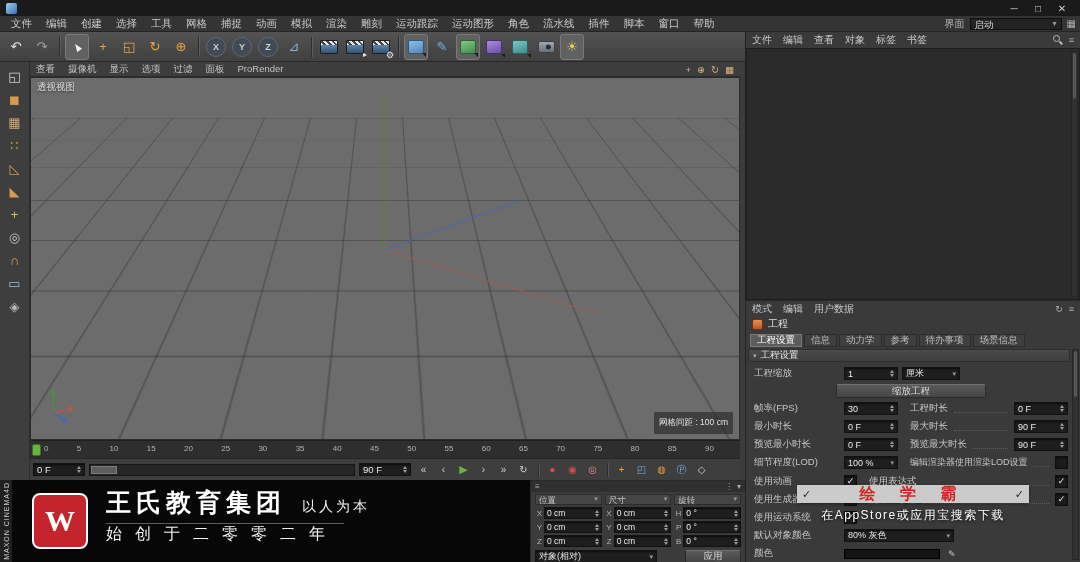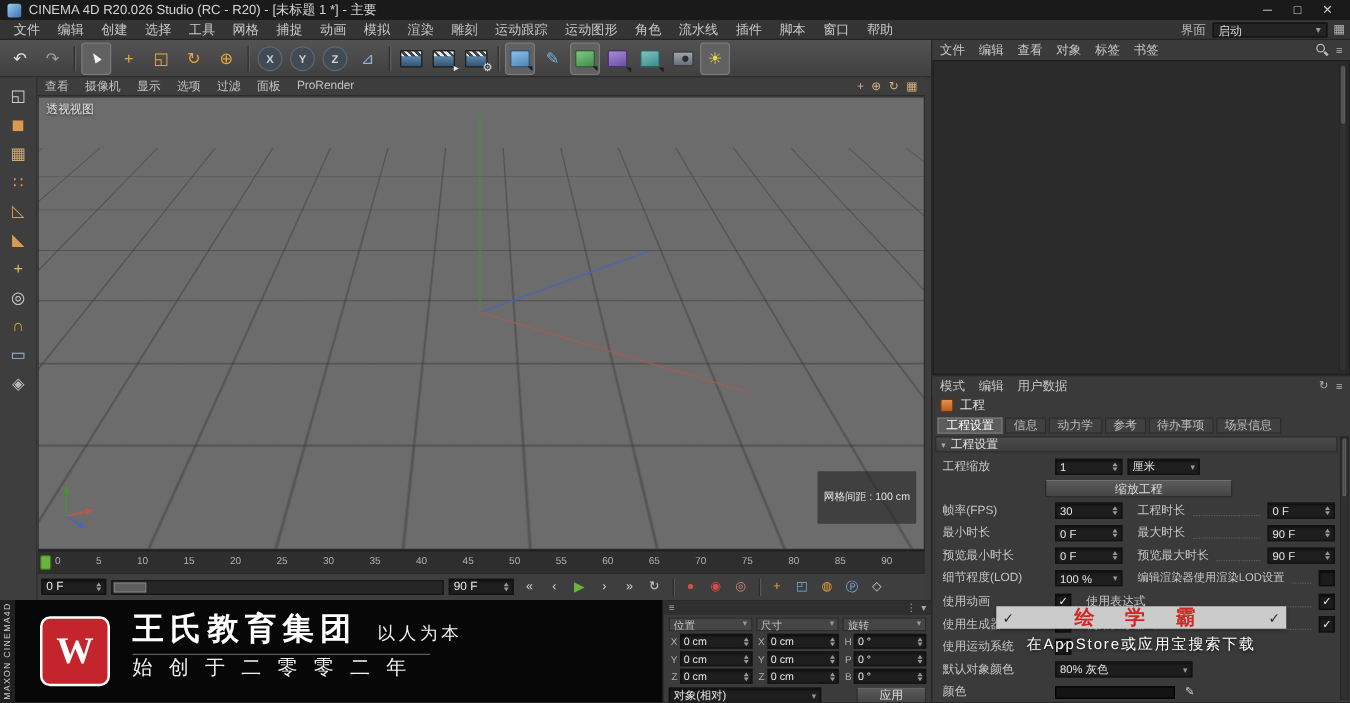--- a/index.html
+++ b/index.html
@@ -65,22 +65,22 @@
 .vp-nav-icon{font-size:9.5px;color:#d8b27c}
 .vp-canvas{position:absolute;left:0;top:15px;right:0;bottom:0;background:var(--viewport_bg,#6c6c6c);overflow:hidden;border:1px solid #2c2c2c;box-sizing:border-box}
 .vp-ground{position:absolute;left:-45%;top:40px;width:190%;height:640px;
   transform:perspective(520px) rotateX(63deg);transform-origin:50% 0;
   background-image:repeating-linear-gradient(to right,rgba(50,50,50,.45) 0 1px,transparent 1px 46px),
                    repeating-linear-gradient(to bottom,rgba(50,50,50,.45) 0 1px,transparent 1px 46px)}
 .vp-axes,.vp-gizmo{position:absolute;pointer-events:none}
 .vp-axes{left:0;top:0}
 .vp-gizmo{left:6px;bottom:14px}
 .vp-label{position:absolute;left:6px;top:3px;font-size:9.5px;color:#e0e0e0;text-shadow:0 1px 2px rgba(0,0,0,.6)}
-.vp-gridinfo{position:absolute;right:6px;bottom:20px;background:rgba(35,35,35,.6);color:#e3e3e3;
-  font-size:8.5px;padding:15px 5px;border-radius:1px}
+.vp-gridinfo{position:absolute;right:6px;bottom:5px;background:rgba(35,35,35,.6);color:#e3e3e3;
+  font-size:8.5px;padding:5px 5px;border-radius:1px}
 
 
 #timeline{position:absolute;left:30px;top:440px;width:710px;height:18px;background:#2e2e2e;border-top:1px solid #1f1f1f;box-sizing:border-box}
 .playhead{position:absolute;left:2px;top:3px;width:9px;height:12px;background:var(--play_green,#6ab33e);
   border:1px solid #3f7020;border-radius:2px;box-sizing:border-box}
 .ticks{position:absolute;left:14px;right:26px;top:3px;display:flex;justify-content:space-between}
 .tick{font-size:8px;color:#b2b2b2}
 
 
 #transport{position:absolute;left:30px;top:458px;width:710px;height:22px;background:#3e3e3e;border-top:1px solid #262626;
@@ -184,21 +184,20 @@
 .ar-brand{flex:1;color:var(--brand_red_text,#d42525);font-size:16px;font-weight:bold;letter-spacing:10px;text-align:center}
 .ar-line2{margin-top:4px;font-size:12px;color:#fff;letter-spacing:1.5px;text-shadow:0 1px 3px rgba(0,0,0,.85);white-space:nowrap}
 </style>
 </head>
 <body>
 
 <div id="root">
 
   <div id="titlebar">
     <span class="app-icon"></span>
-    <span id="win-title">CINEMA 4D R20.026 Studio (RC - R20) - [未标题 1 *] - 主要</span>
     <div id="win-ctrls">
       <span>─</span>
       <span>□</span>
       <span>✕</span>
     </div>
   </div>
 
   <div id="menubar">
     <div class="menu-items">
 

